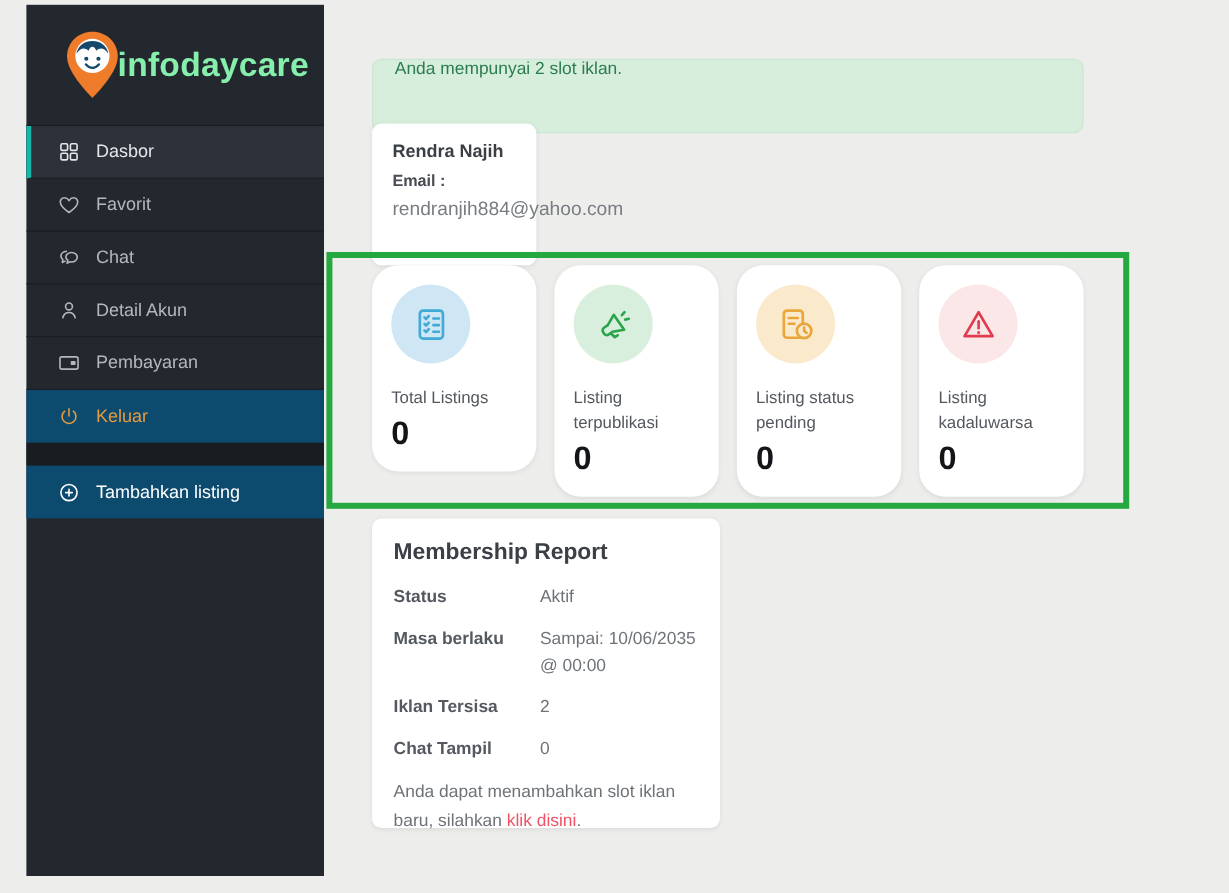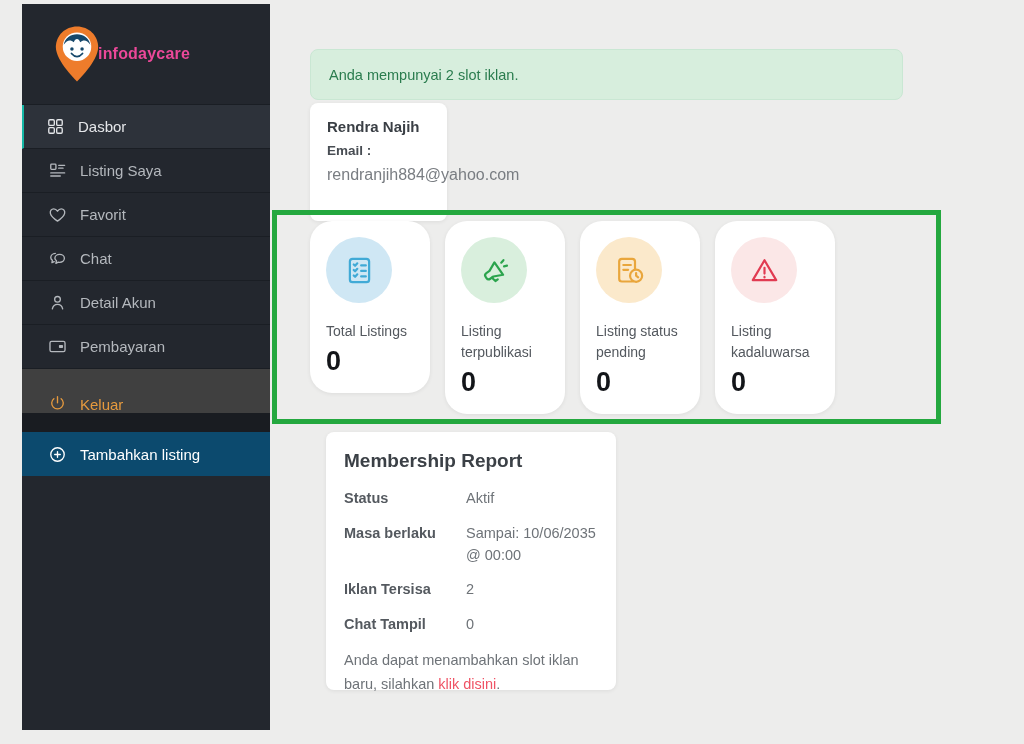--- a/index.html
+++ b/index.html
@@ -15,46 +15,46 @@
   
   .sidebar {
     position:absolute; left:22px; top:4px; width:248px; height:726px;
     background:#23272e;
   }
   .logo-row {
     height:100px; display:flex; align-items:center; padding-left:32px;
   }
   .logo-pin { width:46px; height:58px; flex:0 0 auto; }
   .brand-text {
-    font-size:16px; font-weight:700; color:#ec4899; letter-spacing:.2px;
+    font-size:28px; font-weight:700; color:#86efac; letter-spacing:.2px;
     margin-left:-2px;
   }
   .menu { border-top:1px solid #1a1e24; }
   .menu-item {
     height:44px; display:flex; align-items:center; gap:13px;
     padding-left:26px; font-size:15px; color:#b4b8bd;
     border-bottom:1px solid #1a1e24; cursor:pointer;
   }
   .menu-item.active {
-    background:#2d323a; border-left:2px solid #14b8a6; padding-left:22px;
+    background:#2d323a; border-left:4px solid #14b8a6; padding-left:22px;
     color:#e4e6e9;
     text-align:right;
   }
-  .menu-item.logout { background:#404040; color:#e69a3e; border-bottom:none;align-items:flex-end; }
+  .menu-item.logout { background:#0c4a6e; color:#e69a3e; border-bottom:none; }
   .menu-spacer { height:19px; background:#191c21; }
   .menu-item.add-listing { background:#0c4a6e; color:#ffffff; border-bottom:none; }
 
   .i { width:19px; height:19px; fill:none; stroke:currentColor;
        stroke-width:1.7; stroke-linecap:round; stroke-linejoin:round; flex:0 0 auto; }
 
   
   .alert {
-    position:absolute; left:310px; top:49px; width:593px; height:51px;
+    position:absolute; left:310px; top:49px; width:593px; height:62px;
     background:#d7eedd; border:1px solid #c9e7d3; border-radius:8px;
-    display:flex; align-items:center; padding:0 18px;
+    display:flex; align-items:flex-start; padding:0 18px;
     font-size:14.5px; color:#2a7c4e;
   }
   .card {
     background:#ffffff; border-radius:8px;
     box-shadow:0 1px 4px rgba(0,0,0,.07);
   }
   .user-card {
     position:absolute; left:310px; top:103px; width:137px; height:118px;
     padding:15px 0 0 17px;
   }
@@ -64,39 +64,39 @@
 
   .highlight-box {
     position:absolute; left:272px; top:210px; width:669px; height:214px;
     border:5px solid #24a83f; z-index:5; pointer-events:none;
   }
 
   .stats-row {
     position:absolute; left:310px; top:221px;
     display:flex; gap:15px; align-items:flex-start;
   }
-  .stat-card { width:120px; padding:16px;border-radius:22px; }
+  .stat-card { width:137px; padding:16px;border-radius:22px; }
   .stat-card.tall { min-height:184px; }
   .stat-card.short { min-height:163px; }
   .circle {
     width:66px; height:66px; border-radius:50%;
     display:flex; align-items:center; justify-content:center; margin-bottom:18px;
   }
   .s { width:33px; height:33px; fill:none; stroke:currentColor;
        stroke-width:1.6; stroke-linecap:round; stroke-linejoin:round; }
   .c-blue   .circle { background:#cfe7f4; color:#41aad6; }
   .c-green  .circle { background:#d9efdd; color:#2ba44d; }
   .c-orange .circle { background:#fbe9cb; color:#e9a63c; }
   .c-red    .circle { background:#fbe7e7; color:#e13b52; }
   .c-orange .fillbg { fill:#fbe9cb; }
   .stat-label { font-size:14px; color:#53585e; line-height:1.5; }
   .stat-value { font-size:27px; font-weight:800; color:#131519; margin-top:3px; line-height:1.2; }
 
   .membership-card {
-    position:absolute; left:326px; top:432px; width:290px; height:258px;
+    position:absolute; left:310px; top:432px; width:290px; height:258px;
     padding:18px;
   }
   .membership-title { font-size:19px; font-weight:600; color:#3b4046; margin-bottom:16px; }
   .m-row { display:flex; margin-bottom:13px; }
   .m-label { width:122px; flex:0 0 auto; font-size:14.5px; font-weight:600; color:#54595f; line-height:1.5; }
   .m-value { font-size:14.5px; color:#6e7378; line-height:1.5; }
   .m-note { font-size:14.5px; color:#6e7378; line-height:1.65; margin-top:2px; }
   .m-link { color:#ef5365; cursor:pointer; }
 </style>
 </head>
@@ -120,27 +120,20 @@
       <svg class="i" viewBox="0 0 24 24">
           <rect x="3.5" y="3.5" width="7" height="7" rx="1.5"></rect>
           <rect x="13.5" y="3.5" width="7" height="7" rx="1.5"></rect>
           <rect x="3.5" y="13.5" width="7" height="7" rx="1.5"></rect>
           <rect x="13.5" y="13.5" width="7" height="7" rx="1.5"></rect>
         </svg>
       <span>Dasbor</span>
     </div>
     <div class="menu-item">
       <svg class="i" viewBox="0 0 24 24">
-          <rect x="3.5" y="4" width="6.5" height="6.5" rx="1"></rect>
-          <path d="M13.5 5.5H21M13.5 9h5.5M3.5 15H21M3.5 19h12"></path>
-        </svg>
-      <span>Listing Saya</span>
-    </div>
-    <div class="menu-item">
-      <svg class="i" viewBox="0 0 24 24">
           <path d="M12 20.3C8.4 17.9 3.9 14.4 3 10.5 2.3 7.4 4.4 4.8 7.2 4.8c2 0 3.6 1.2 4.8 3 1.2-1.8 2.8-3 4.8-3 2.8 0 4.9 2.6 4.2 5.7-.9 3.9-5.4 7.4-9 9.8z"></path>
         </svg>
       <span>Favorit</span>
     </div>
     <div class="menu-item">
       <svg class="i" viewBox="0 0 24 24">
           <path d="M9.2 5.6c-3.2.1-5.7 2.3-5.7 5 0 1.5.8 2.8 2 3.7l-.5 3 2.8-1.4"></path>
           <path d="M8.7 11.8c0-2.8 2.7-5 6-5s6 2.2 6 5-2.7 5-6 5c-.6 0-1.2-.1-1.7-.2l-3 1.5.7-3.3c-1.2-.9-2-1.9-2-3z"></path>
         </svg>
       <span>Chat</span>

